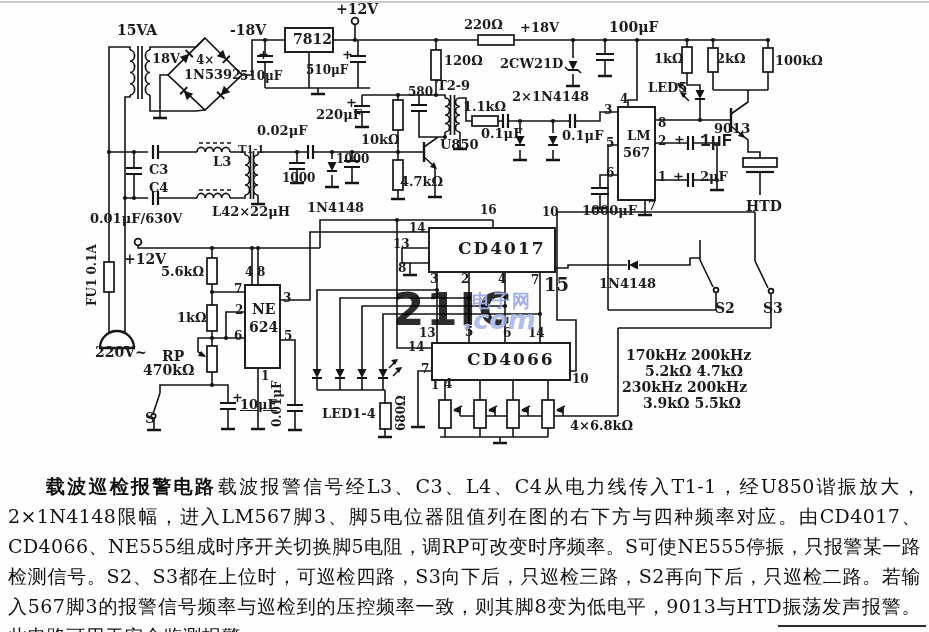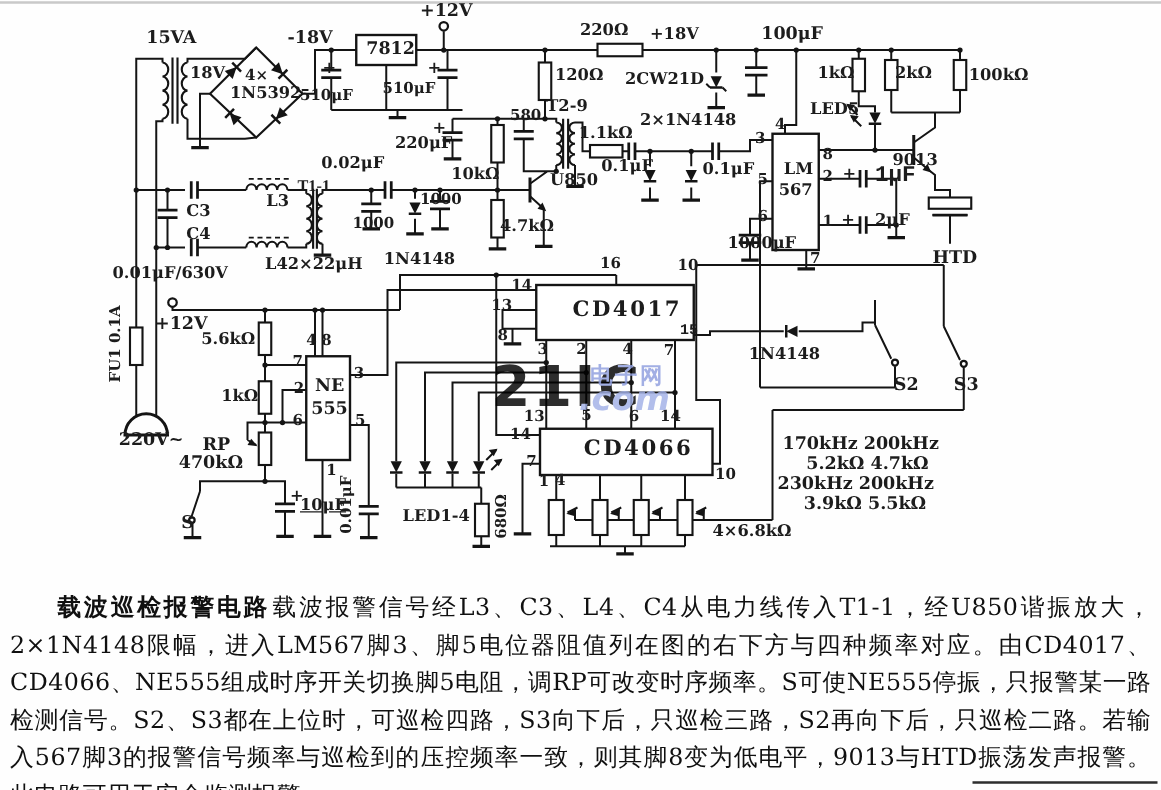--- a/index.html
+++ b/index.html
@@ -308,21 +308,21 @@
       <span class="lab" style="left: 606px; top: 137px; font-size: 12px;">5</span>
       <span class="lab" style="left: 606px; top: 167px; font-size: 12px;">6</span>
       <span class="lab" style="left: 658px; top: 117px; font-size: 12px;">8</span>
       <span class="lab" style="left: 658px; top: 135px; font-size: 12px;">2</span>
       <span class="lab" style="left: 658px; top: 171px; font-size: 12px;">1</span>
       <span class="lab" style="left: 648px; top: 200px; font-size: 12px;">7</span>
       <span class="lab" style="left: 674px; top: 133px; font-size: 13px;">+</span>
       <span class="lab" style="left: 700px; top: 132px; font-size: 18px; font-family: Liberation Mono, monospace;">1μF</span>
       <span class="lab" style="left: 673px; top: 170px; font-size: 13px;">+</span>
       <span class="lab" style="left: 700px; top: 170px; font-size: 13px;">2μF</span>
-      <span class="lab" style="left: 582px; top: 188px; font-size: 13px;">1000μF</span>
+      <span class="lab" style="left: 582px; top: 204px; font-size: 13px;">1000μF</span>
       <span class="lab" style="left: 746px; top: 199px; font-size: 14px;">HTD</span>
       <span class="lab" style="left: 149px; top: 163px; font-size: 13px;">C3</span>
       <span class="lab" style="left: 149px; top: 181px; font-size: 13px;">C4</span>
       <span class="lab" style="left: 200px; top: 155px; font-size: 13px; margin-left: 13px;">L3</span>
       <span class="lab" style="left: 238px; top: 142px; font-size: 13px; font-family: Liberation Serif, serif;">T1-1</span>
       <span class="lab" style="left: 212px; top: 205px; font-size: 13px;">L42×22μH</span>
       <span class="lab" style="left: 90px; top: 212px; font-size: 13px;">0.01μF/630V</span>
       <span class="lab" style="left: 257px; top: 124px; font-size: 13px;">0.02μF</span>
       <span class="lab" style="left: 282px; top: 172px; font-size: 12px;">1000</span>
       <span class="lab" style="left: 336px; top: 153px; font-size: 12px;">1000</span>
@@ -331,41 +331,41 @@
       <span class="lab" style="left: 95px; top: 345px; font-size: 14px;">220V~</span>
       <span class="lab" style="left: 124px; top: 252px; font-size: 14px;">+12V</span>
       <span class="lab" style="left: 161px; top: 265px; font-size: 13px;">5.6kΩ</span>
       <span class="lab" style="left: 177px; top: 311px; font-size: 13px;">1kΩ</span>
       <span class="lab" style="left: 162px; top: 349px; font-size: 14px;">RP</span>
       <span class="lab" style="left: 143px; top: 363px; font-size: 14px;">470kΩ</span>
       <span class="lab" style="left: 145px; top: 411px; font-size: 14px;">S</span>
       <span class="lab" style="left: 232px; top: 391px; font-size: 13px;">+</span>
       <span class="lab" style="left: 240px; top: 398px; font-size: 13px; text-decoration: underline;">10μF</span>
       <span class="lab" style="left: 252px; top: 302px; font-size: 14px;">NE</span>
-      <span class="lab" style="left: 249px; top: 320px; font-size: 14px;">555</span>
+      <span class="lab" style="left: 249px; top: 320px; font-size: 14px;">624</span>
       <span class="lab" style="left: 234px; top: 283px; font-size: 12px;">7</span>
       <span class="lab" style="left: 235px; top: 304px; font-size: 12px;">2</span>
       <span class="lab" style="left: 234px; top: 330px; font-size: 12px;">6</span>
       <span class="lab" style="left: 245px; top: 266px; font-size: 12px;">4</span>
       <span class="lab" style="left: 257px; top: 266px; font-size: 12px;">8</span>
       <span class="lab" style="left: 283px; top: 292px; font-size: 12px;">3</span>
       <span class="lab" style="left: 284px; top: 330px; font-size: 12px;">5</span>
       <span class="lab" style="left: 261px; top: 370px; font-size: 12px;">1</span>
       <span class="lab" style="left: 271px; top: 427px; font-size: 12px; transform: rotate(-90deg);">0.01μF</span>
       <span class="lab" style="left: 458px; top: 240px; font-size: 17px; letter-spacing: 2px;">CD4017</span>
       <span class="lab" style="left: 480px; top: 204px; font-size: 12px;">16</span>
       <span class="lab" style="left: 542px; top: 206px; font-size: 12px;">10</span>
       <span class="lab" style="left: 409px; top: 222px; font-size: 12px;">14</span>
       <span class="lab" style="left: 393px; top: 238px; font-size: 12px;">13</span>
       <span class="lab" style="left: 398px; top: 262px; font-size: 12px;">8</span>
       <span class="lab" style="left: 430px; top: 273px; font-size: 12px;">3</span>
       <span class="lab" style="left: 461px; top: 273px; font-size: 12px;">2</span>
       <span class="lab" style="left: 498px; top: 273px; font-size: 12px;">4</span>
       <span class="lab" style="left: 531px; top: 274px; font-size: 12px;">7</span>
-      <span class="lab" style="left: 544px; top: 258px; font-size: 12px; font-family: Liberation Mono, monospace;">15</span>
+      <span class="lab" style="left: 544px; top: 276px; font-size: 18px;">15</span>
       <span class="lab" style="left: 467px; top: 351px; font-size: 17px; letter-spacing: 2px;">CD4066</span>
       <span class="lab" style="left: 408px; top: 341px; font-size: 12px;">14</span>
       <span class="lab" style="left: 419px; top: 327px; font-size: 12px;">13</span>
       <span class="lab" style="left: 465px; top: 326px; font-size: 12px;">5</span>
       <span class="lab" style="left: 503px; top: 327px; font-size: 12px;">6</span>
       <span class="lab" style="left: 528px; top: 327px; font-size: 12px;">14</span>
       <span class="lab" style="left: 421px; top: 363px; font-size: 12px;">7</span>
       <span class="lab" style="left: 431px; top: 379px; font-size: 12px;">1</span>
       <span class="lab" style="left: 444px; top: 378px; font-size: 12px;">4</span>
       <span class="lab" style="left: 572px; top: 373px; font-size: 12px;">10</span>

